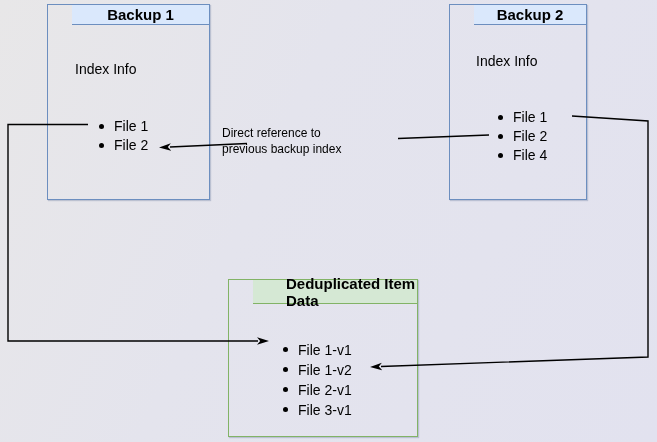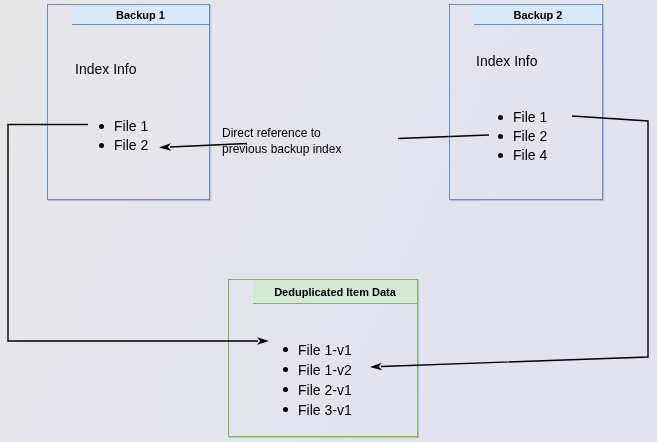--- a/index.html
+++ b/index.html
@@ -26,34 +26,35 @@
   .box-blue {
     border-color: var(--blue-border, #6c8ebf);
   }
   .box-green {
     border-color: var(--green-border, #82b366);
   }
   .box-header {
     display: flex;
     align-items: center;
     justify-content: center;
-    font-size: 11px;
+    font-size: 15px;
     font-weight: bold;
     box-sizing: border-box;
     margin-left: 24px;
   }
   .box-blue .box-header {
     height: 20px;
     background: var(--blue-fill, #dae8fc);
     border-bottom: 1px solid var(--blue-border, #6c8ebf);
   }
   .box-green .box-header {
     height: 24px;
     background: var(--green-fill, #d5e8d4);
     border-bottom: 1px solid var(--green-border, #82b366);
+    padding-left: 33px;
   }
   .section-label {
     position: absolute;
     font-size: 14px;
     line-height: 17px;
   }
   ul.file-list {
     position: absolute;
     list-style: none;
     margin: 0;
@@ -74,21 +75,21 @@
     top: 7px;
     width: 5px;
     height: 5px;
     border-radius: 50%;
     background: #000;
   }
   #backup1-box { left: 47px; top: 4px; width: 163px; height: 196px; }
   #backup1-box .section-label { left: 27px; top: 56px; }
   #backup1-box ul.file-list { left: 66px; top: 112px; }
 
-  #backup2-box { left: 449px; top: 4px; width: 154px; height: 196px; }
+  #backup2-box { left: 449px; top: 4px; width: 138px; height: 196px; }
   #backup2-box .section-label { left: 26px; top: 48px; }
   #backup2-box ul.file-list { left: 63px; top: 103px; }
 
   #dedup-box { left: 228px; top: 279px; width: 190px; height: 158px; }
   #dedup-box ul.file-list { left: 69px; top: 60px; }
 
   .annotation {
     position: absolute;
     left: 222px;
     top: 125px;

